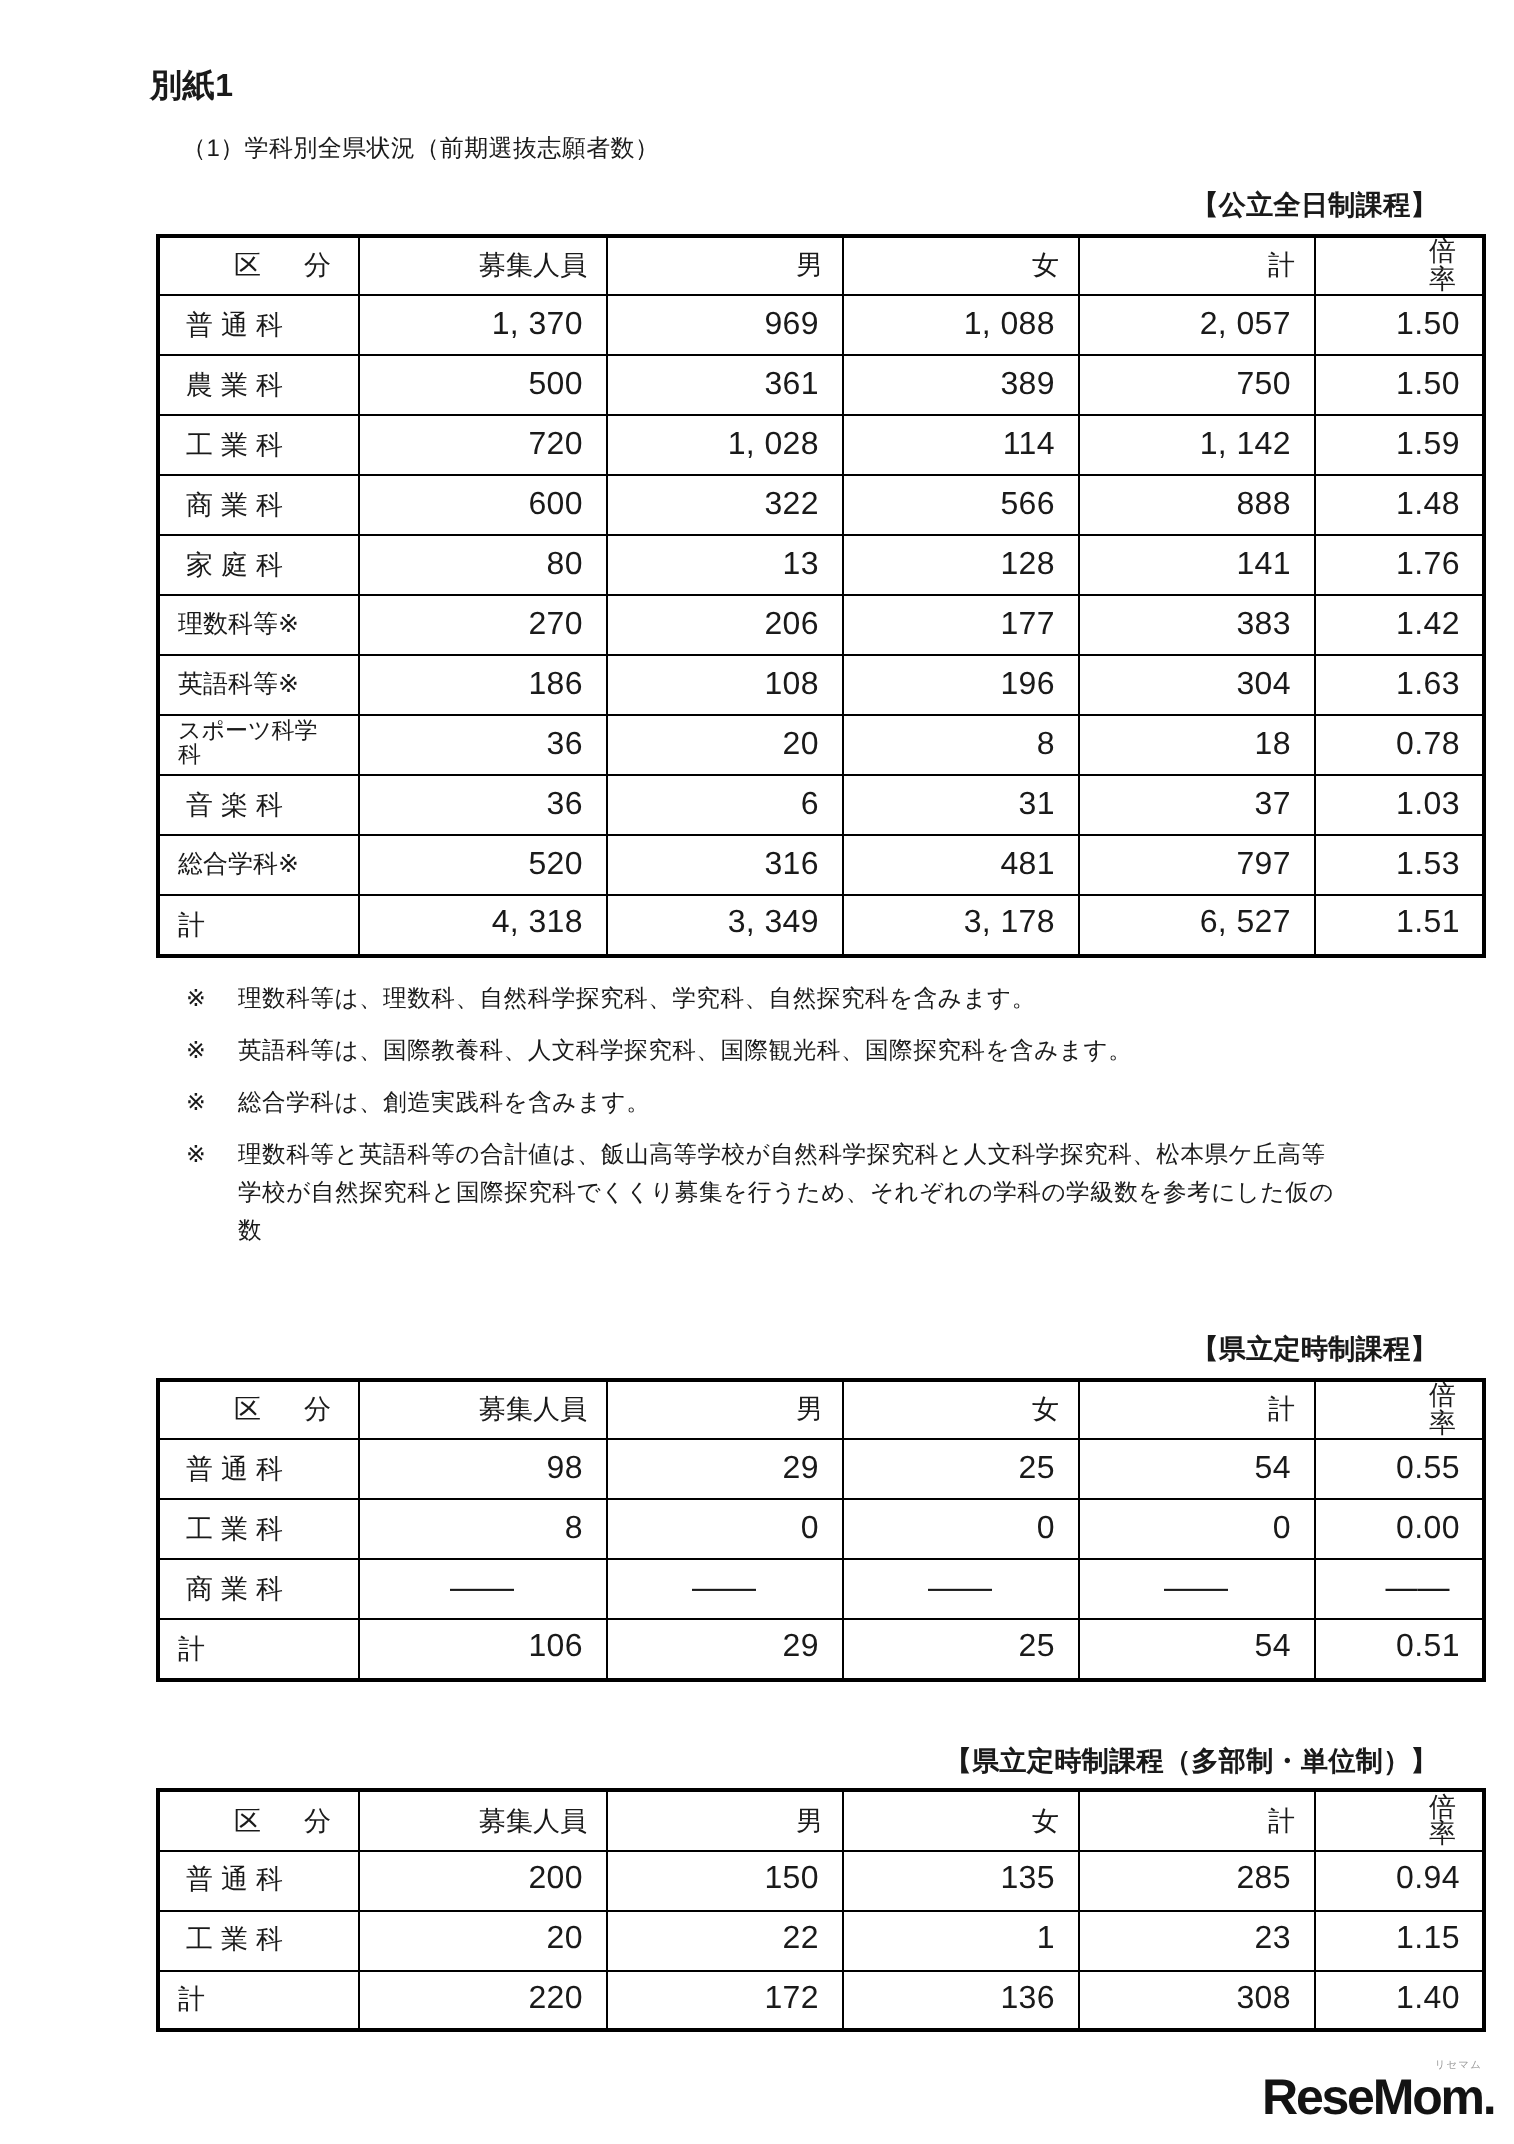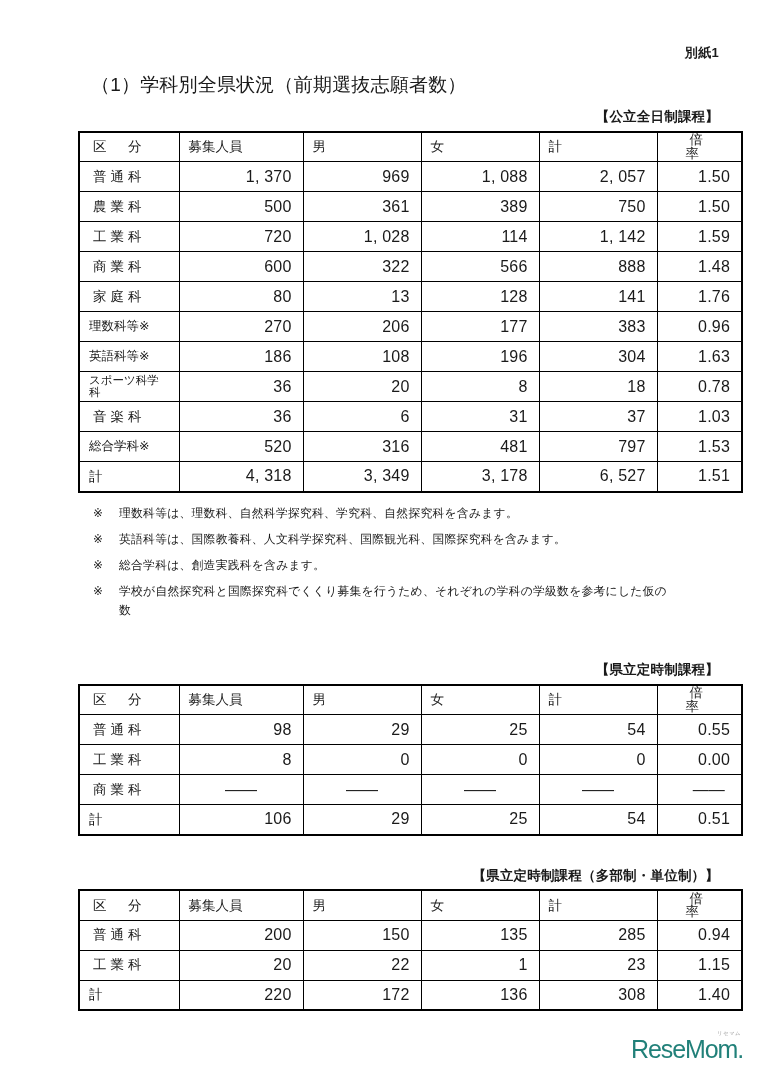--- a/index.html
+++ b/index.html
@@ -20,29 +20,28 @@
   .page {
     position: relative;
     width: 757px;
     height: 1072px;
     box-sizing: border-box;
     padding: 30px 38px 0 75px;
   }
 
   
   .doc-label {
-    font-size: 13px;
+    font-size: 16px;
     font-weight: bold;
     letter-spacing: 0.3px;
-    margin: 16px 0 16px 0;
-    line-height: 1;
-    text-align: right;
+    margin: 6px 0 16px 0;
+    line-height: 1;
   }
   .section-title {
-    font-size: 19px;
+    font-size: 12px;
     font-weight: normal;
     margin: 0 0 16px 16px;
     line-height: 1;
     letter-spacing: 0.2px;
   }
   .table-caption {
     font-size: 13.5px;
     font-weight: bold;
     margin: 0 0 7px 16px;
     line-height: 1;
@@ -71,21 +70,21 @@
     height: 30px;
     box-sizing: border-box;
     padding: 0 9px;
     font-size: 14.5px;
     font-weight: normal;
     line-height: 1;
     vertical-align: middle;
     background: #fff;
   }
   table.data th {
-    text-align: left;
+    text-align: right;
     letter-spacing: 4px;
     text-indent: 4px;
     font-size: 13.5px;
   }
   table.data th.plain {
     letter-spacing: 0;
     text-indent: 0;
   }
   table.data td.label {
     font-size: 13.5px;
@@ -166,23 +165,23 @@
     width: 118px;
     height: 34px;
     pointer-events: none;
     user-select: none;
   }
   .wm-text {
     position: absolute;
     left: 0;
     bottom: 2px;
     font-size: 25px;
-    font-weight: normal;
+    font-weight: bold;
     letter-spacing: -1.1px;
-    color: #0f766e;
+    color: #000000;
     line-height: 1;
     opacity: 0.92;
   }
   .wm-sub {
     position: absolute;
     right: 8px;
     top: 1px;
     font-size: 5.2px;
     color: #9a9a9a;
     letter-spacing: 0.6px;
@@ -258,21 +257,21 @@
             <td class="num">128</td>
             <td class="num">141</td>
             <td class="num">1.76</td>
           </tr>
           <tr>
             <td class="label semi">理数科等※</td>
             <td class="num">270</td>
             <td class="num">206</td>
             <td class="num">177</td>
             <td class="num">383</td>
-            <td class="num">0.96</td>
+            <td class="num">1.42</td>
           </tr>
           <tr>
             <td class="label semi">英語科等※</td>
             <td class="num">186</td>
             <td class="num">108</td>
             <td class="num">196</td>
             <td class="num">304</td>
             <td class="num">1.63</td>
           </tr>
           <tr>
@@ -326,20 +325,21 @@
       </div>
       <div class="note">
         <span class="note-mark">※</span>
         <span class="note-body">
           <span class="ln i1">総合学科は、創造実践科を含みます。</span>
         </span>
       </div>
       <div class="note">
         <span class="note-mark">※</span>
         <span class="note-body">
+          <span class="ln i1">理数科等と英語科等の合計値は、飯山高等学校が自然科学探究科と人文科学探究科、松本県ケ丘高等</span>
           <span class="ln">学校が自然探究科と国際探究科でくくり募集を行うため、それぞれの学科の学級数を参考にした仮の数</span>
         </span>
       </div>
     </div>
 
   <div class="gap-a"></div>
 
   <div class="table-caption">【県立定時制課程】</div>
   <div class="tbl-wrap">
     <table class="data">

